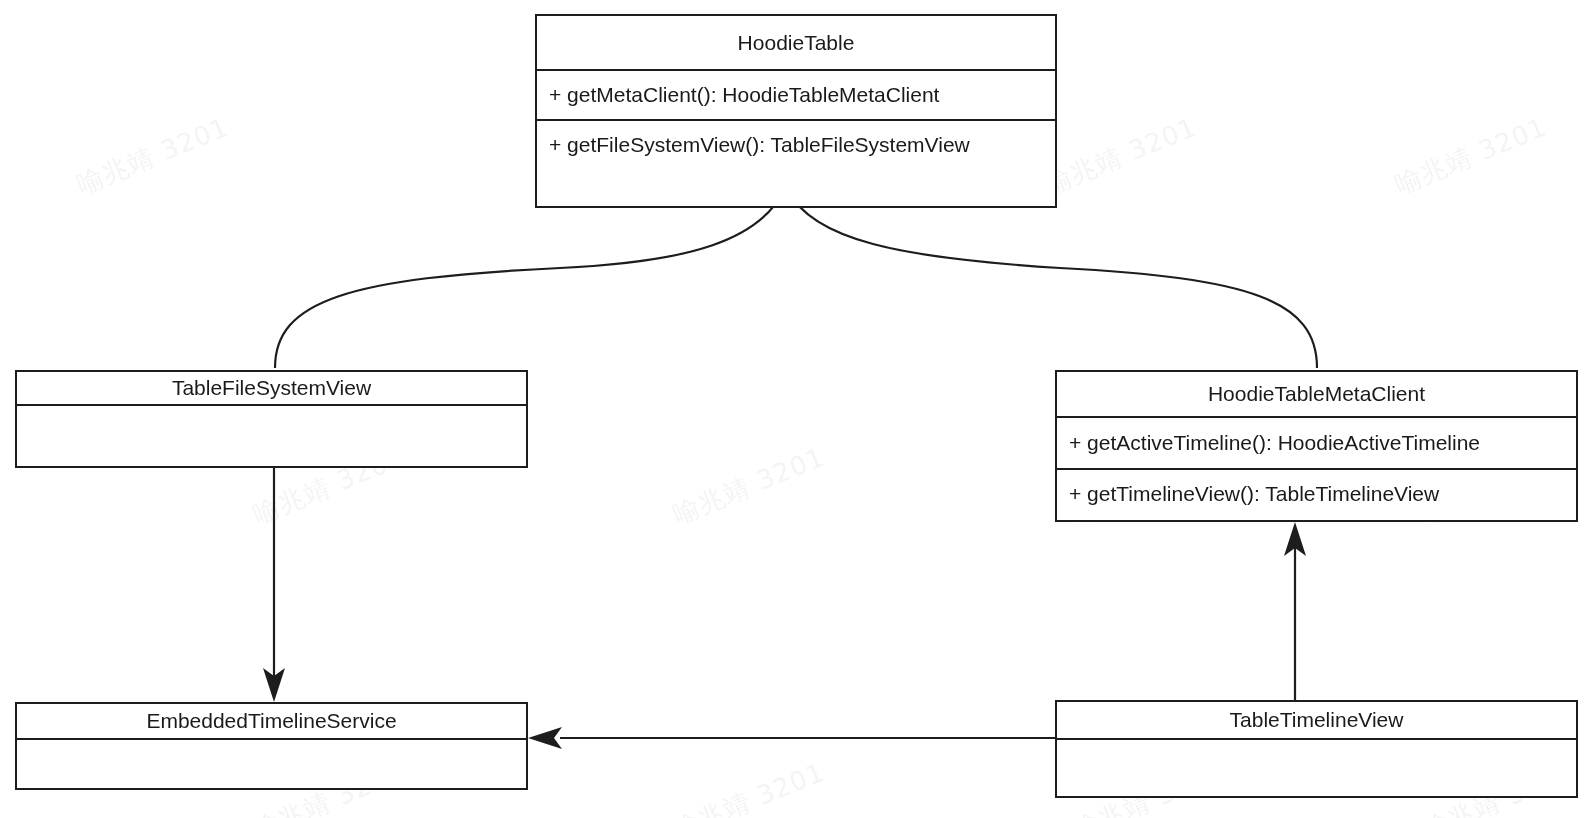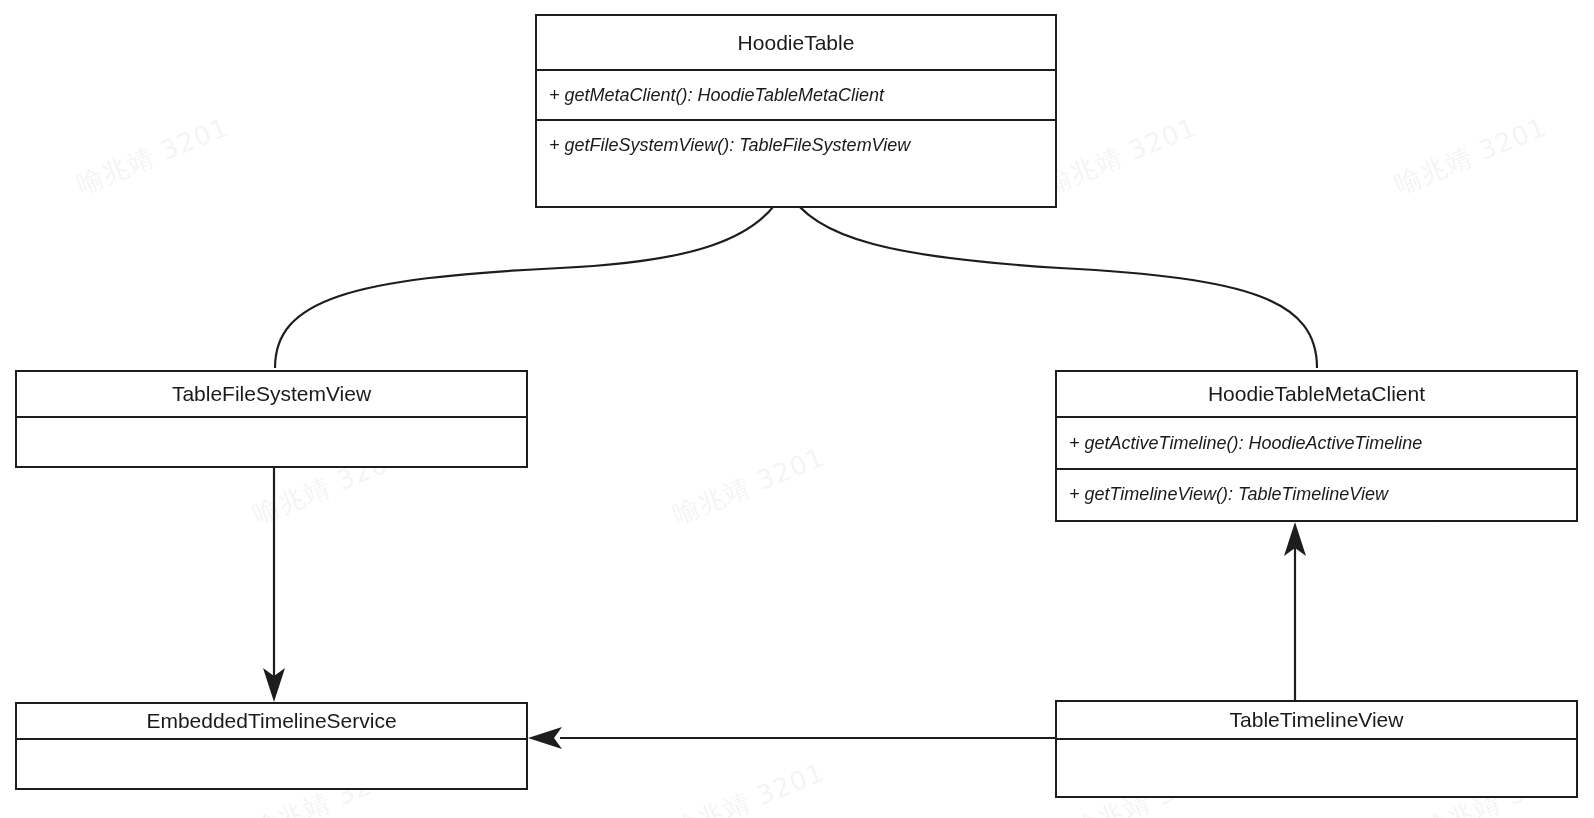--- a/index.html
+++ b/index.html
@@ -68,26 +68,25 @@
     border-bottom: 2px solid #1d1d1d;
   }
   .uml-members {
     box-sizing: border-box;
     width: 100%;
     display: flex;
     flex-direction: column;
     justify-content: center;
   }
   .uml-member {
-    font-size: 18px;
+    font-size: 21px;
     color: #1a1a1a;
     padding-left: 12px;
     white-space: nowrap;
     line-height: 1.05;
-    font-style: italic;
   }
   .uml-members.empty { display: block; }
 </style>
 </head>
 <body>
 
 <div id="canvas">
 
   <div id="watermarks">
       <div class="wm" style="left: 72px; top: 170px; color: rgb(242, 244, 245); transform: rotate(-22deg);">喻兆靖 3201</div>
@@ -129,21 +128,21 @@
 
   <div class="uml-class" style="left:535px; top:14px; width:522px; height:194px;">
     <div class="uml-name" style="height:55px;">HoodieTable</div>
     <div class="uml-members" style="height:99px;">
       <div class="uml-member" style="height:49px; display:flex; align-items:center; border-bottom:2px solid #1d1d1d; box-sizing:border-box;">+ getMetaClient(): HoodieTableMetaClient</div>
       <div class="uml-member" style="height:48px; display:flex; align-items:center;padding-left:12px;">+ getFileSystemView(): TableFileSystemView</div>
     </div>
   </div>
 
   <div class="uml-class" style="left:15px; top:370px; width:513px; height:98px;">
-    <div class="uml-name" style="height:46px;">TableFileSystemView</div>
+    <div class="uml-name" style="height:34px;">TableFileSystemView</div>
     <div class="uml-members empty" style="height:48px;"></div>
   </div>
 
   <div class="uml-class" style="left:15px; top:702px; width:513px; height:88px;">
     <div class="uml-name" style="height:36px;">EmbeddedTimelineService</div>
     <div class="uml-members empty" style="height:50px;"></div>
   </div>
 
   <div class="uml-class" style="left:1055px; top:370px; width:523px; height:152px;">
     <div class="uml-name" style="height:46px;">HoodieTableMetaClient</div>

